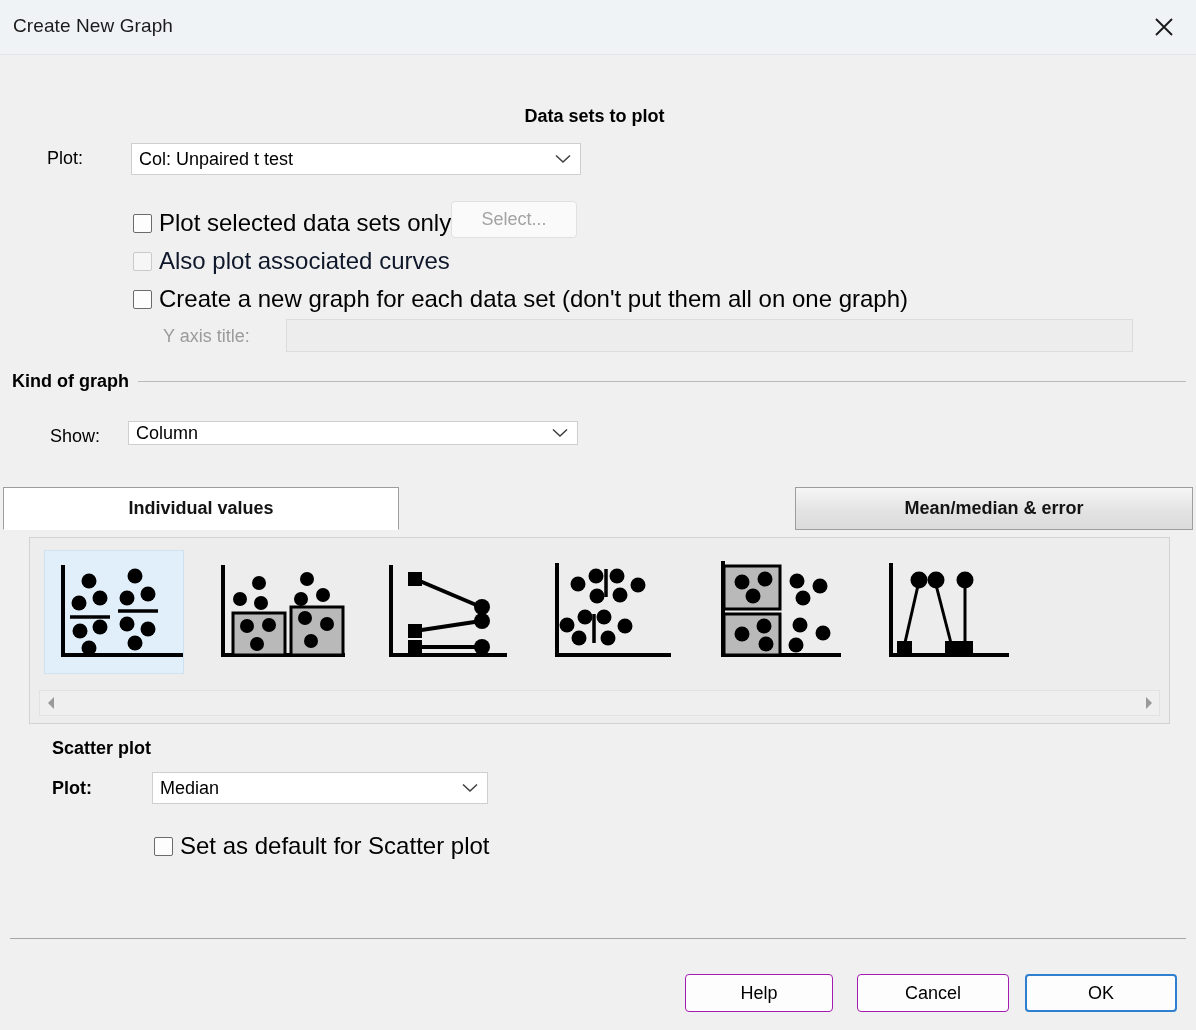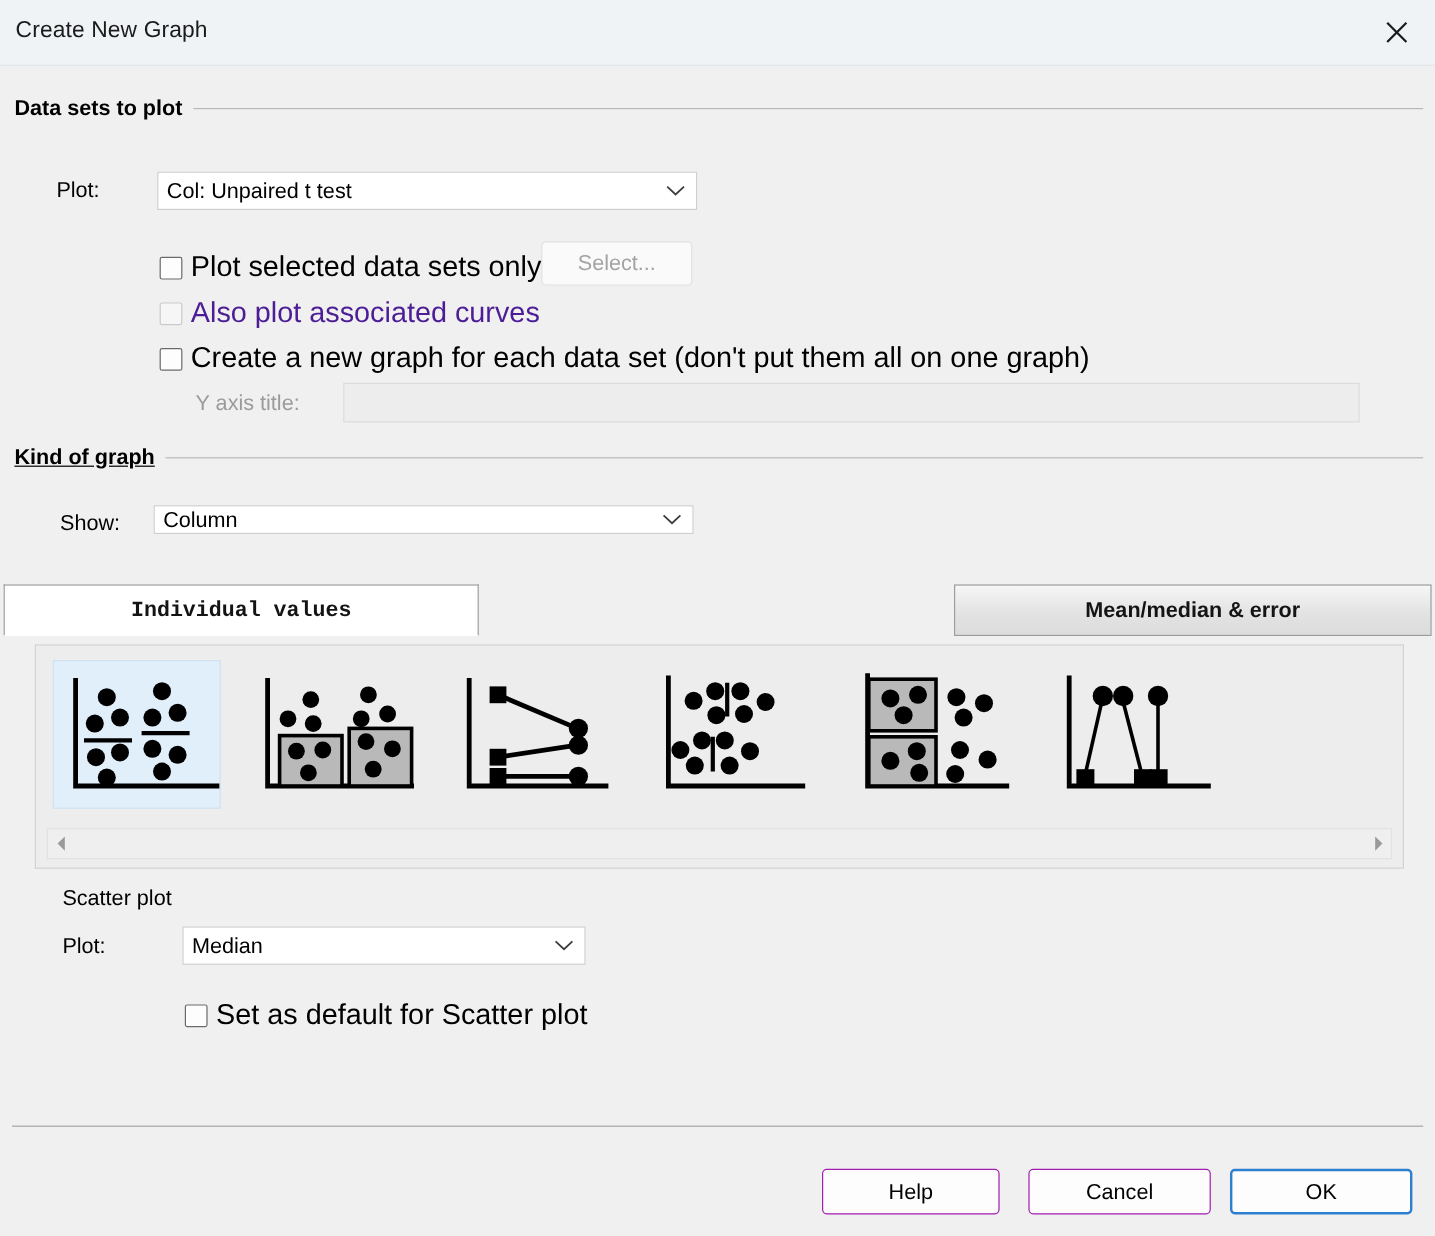--- a/index.html
+++ b/index.html
@@ -65,21 +65,21 @@
     background: #b9b9b9;
   }
 
   
   .lbl {
     position: absolute;
     font-size: 18px;
     color: #000;
     white-space: nowrap;
   }
-  .lbl.bold { font-weight: normal; }
+  .lbl.bold { font-weight: bold; }
   .lbl.dim { color: #9b9b9b; }
 
   
   .combo {
     position: absolute;
     background: #ffffff;
     border: 1px solid #cfcfcf;
     box-sizing: border-box;
     display: flex;
     align-items: center;
@@ -128,21 +128,21 @@
   }
   .cbox.disabled {
     border-color: #cacaca;
     background: #f6f6f6;
   }
   .cbrow .cb-label {
     padding-left: 7px;
     font-size: 24px;
     color: #000;
   }
-  .cbrow .cb-label.dim { color: #4c1d95; }
+  .cbrow .cb-label.dim { color: #0f172a; }
 
   
   .btn {
     position: absolute;
     box-sizing: border-box;
     background: #fdfdfd;
     border: 1px solid #a21caf;
     border-radius: 4px;
     display: flex;
     align-items: center;
@@ -247,21 +247,21 @@
 
 <div class="titlebar">
   <div class="titlebar-text">Create New Graph</div>
   <div class="close-btn">
     <svg width="26" height="26" viewBox="0 0 26 26" aria-hidden="true">
       <path d="M5 5 L21 21 M21 5 L5 21" stroke="#1b1b1b" stroke-width="1.9" fill="none"></path>
     </svg>
   </div>
 </div>
 
-<div class="group-head" style="left:12px; top:80px; width:1174px;">
+<div class="group-head" style="left:12px; top:106px; width:1174px;flex-direction:column;">
   <span class="gh-label">Data sets to plot</span>
   <span class="gh-rule"></span>
 </div>
 
 <div class="lbl" style="left:47px; top:148px;">Plot:</div>
 
 <div class="combo" style="left:131px; top:143px; width:450px; height:32px;">
   <span class="combo-value">Col: Unpaired t test</span>
   <span class="combo-arrow">
     <svg width="16" height="10" viewBox="0 0 16 10" aria-hidden="true">
@@ -283,38 +283,38 @@
 </div>
 
 <div class="cbrow" style="left:133px; top:285px;">
   <span class="cbox"></span>
   <span class="cb-label">Create a new graph for each data set (don't put them all on one graph)</span>
 </div>
 
 <div class="lbl dim" style="left:163px; top:326px;">Y axis title:</div>
 <div class="textinput" style="left:286px; top:319px; width:847px; height:33px;"></div>
 
-<div class="group-head" style="left:12px; top:371px; width:1174px;text-decoration:underline;">
+<div class="group-head" style="left:12px; top:371px; width:1174px;">
   <span class="gh-label">Kind of graph</span>
   <span class="gh-rule"></span>
 </div>
 
 <div class="lbl" style="left:50px; top:426px;">Show:</div>
 
 <div class="combo" style="left:128px; top:421px; width:450px; height:24px;">
   <span class="combo-value">Column</span>
   <span class="combo-arrow">
     <svg width="16" height="10" viewBox="0 0 16 10" aria-hidden="true">
       <path d="M1 1.5 L8 8 L15 1.5" stroke="#3d3d3d" stroke-width="1.5" fill="none"></path>
     </svg>
   </span>
 </div>
 
 <div class="tabstrip">
-  <div class="tab active" style="left:0px; width:396px;font-family:Liberation Mono, monospace;">Individual values</div>
+  <div class="tab active" style="left:0px; width:396px;">Individual values</div>
   <div class="tab" style="left:792px; width:398px;">Mean/median &amp; error</div>
 </div>
 
 <div class="thumbpanel">
 
   <div class="thumb selected" style="left:14px;">
     <svg width="138" height="122" viewBox="0 0 138 122" aria-hidden="true">
       <path d="M18 14 L18 104 L138 104" stroke="#000" stroke-width="4" fill="none"></path>
       <circle cx="44" cy="30" r="7.5" fill="#000"></circle>
       <circle cx="34" cy="52" r="7.5" fill="#000"></circle>

